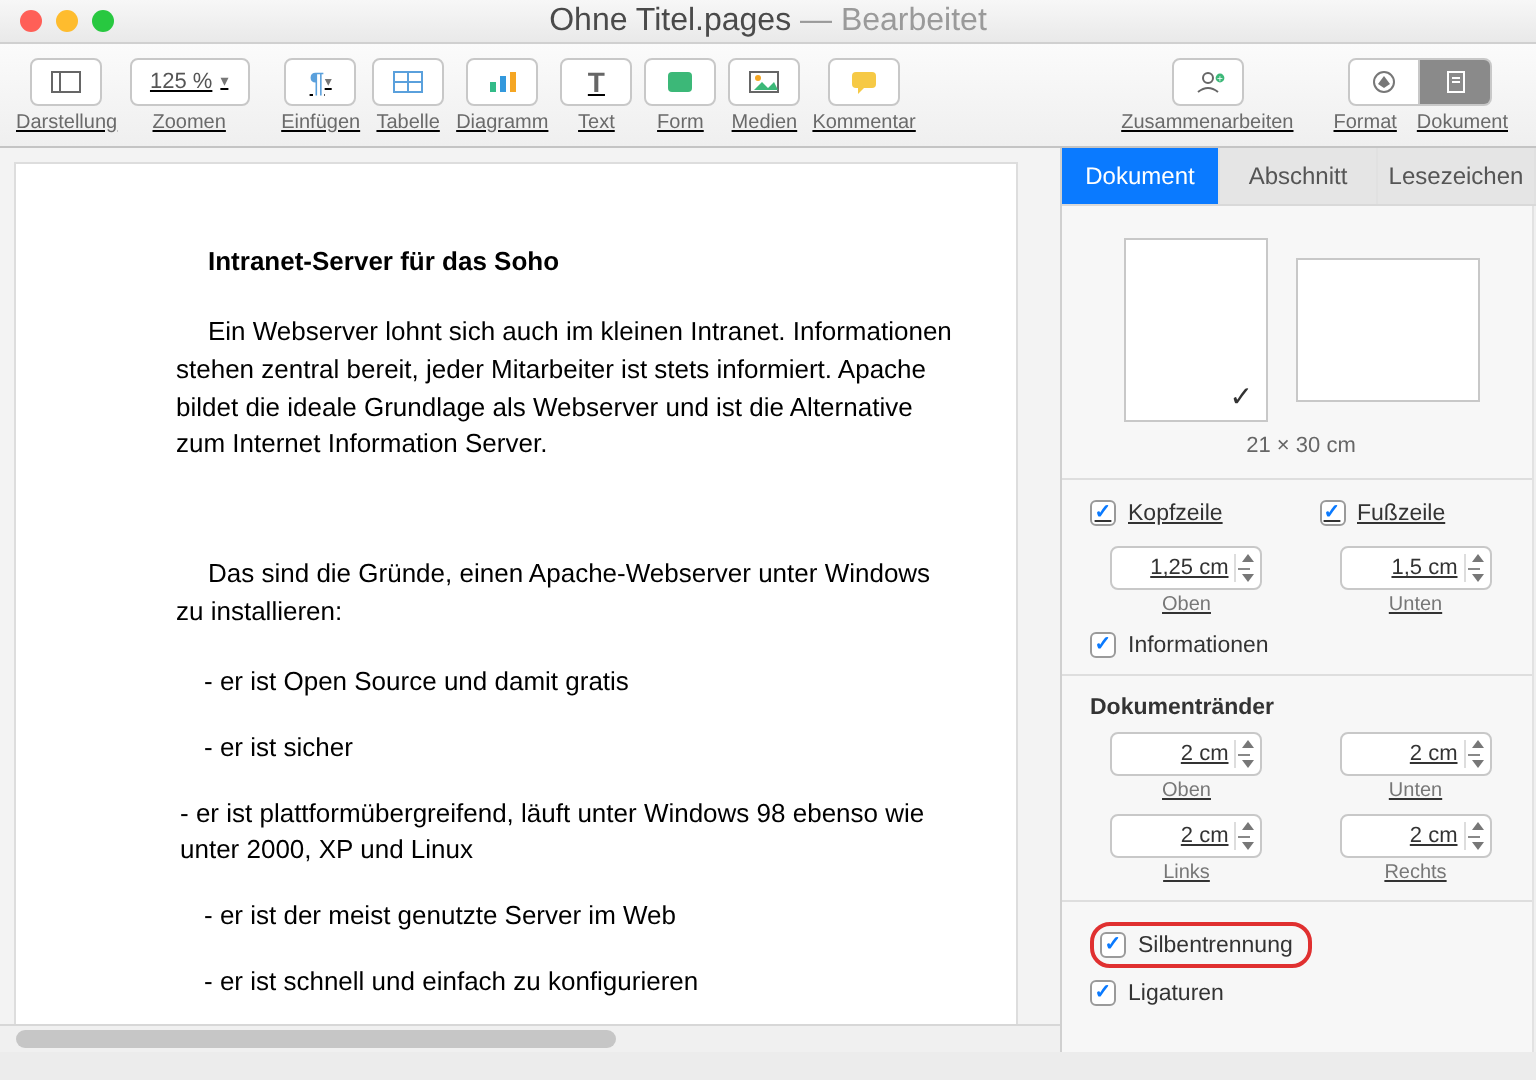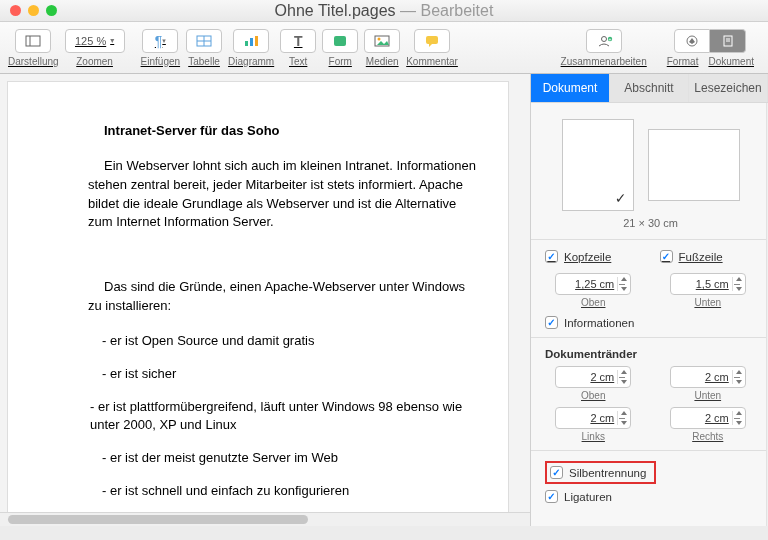--- a/index.html
+++ b/index.html
@@ -43,21 +43,21 @@
   .two { display:flex; gap:18px; margin-bottom:4px;text-decoration:underline; }
   .col { flex:1; display:flex; flex-direction:column; align-items:center; }
   .spin { width:76px; height:22px; border:1px solid #c8c8c8; border-radius:4px; background:#fff; display:flex; align-items:center; justify-content:flex-end; padding:0 16px 0 6px; font-size:11px; position:relative; }
   .spin::after { content:""; position:absolute; right:4px; top:3px; width:8px; height:14px; background:
     linear-gradient(#888,#888) center/6px 1px no-repeat; border-left:1px solid #ddd; }
   .spin .up, .spin .dn { position:absolute; right:3px; width:0;height:0; border-left:3px solid transparent; border-right:3px solid transparent; }
   .spin .up { top:3px; border-bottom:4px solid #777; }
   .spin .dn { bottom:3px; border-top:4px solid #777; }
   .sublbl { font-size:10px; color:#777; margin-top:2px; }
   .sect { font-weight:bold; font-size:11.5px; margin:10px 0 6px; }
-  .hl { border:2px solid #e03030; border-radius:0; padding:3px 8px 3px 3px; display:inline-flex; }
+  .hl { border:2px solid #e03030; border-radius:10px; padding:3px 8px 3px 3px; display:inline-flex; }
   .hscroll { position:absolute; bottom:0; left:0; right:0; height:14px; background:#f0f0f0; border-top:1px solid #d7d7d7; }
   .hscroll .thumb2 { position:absolute; left:8px; top:2px; height:9px; width:300px; background:#c6c6c6; border-radius:5px; }
   .vscroll { position:absolute; right:0; top:0; bottom:0; width:14px; background:#f0f0f0; border-left:1px solid #e2e2e2; }
   svg { display:block; }
 </style>
 </head>
 <body>
 
 <div class="titlebar">
   <div class="traffic">

